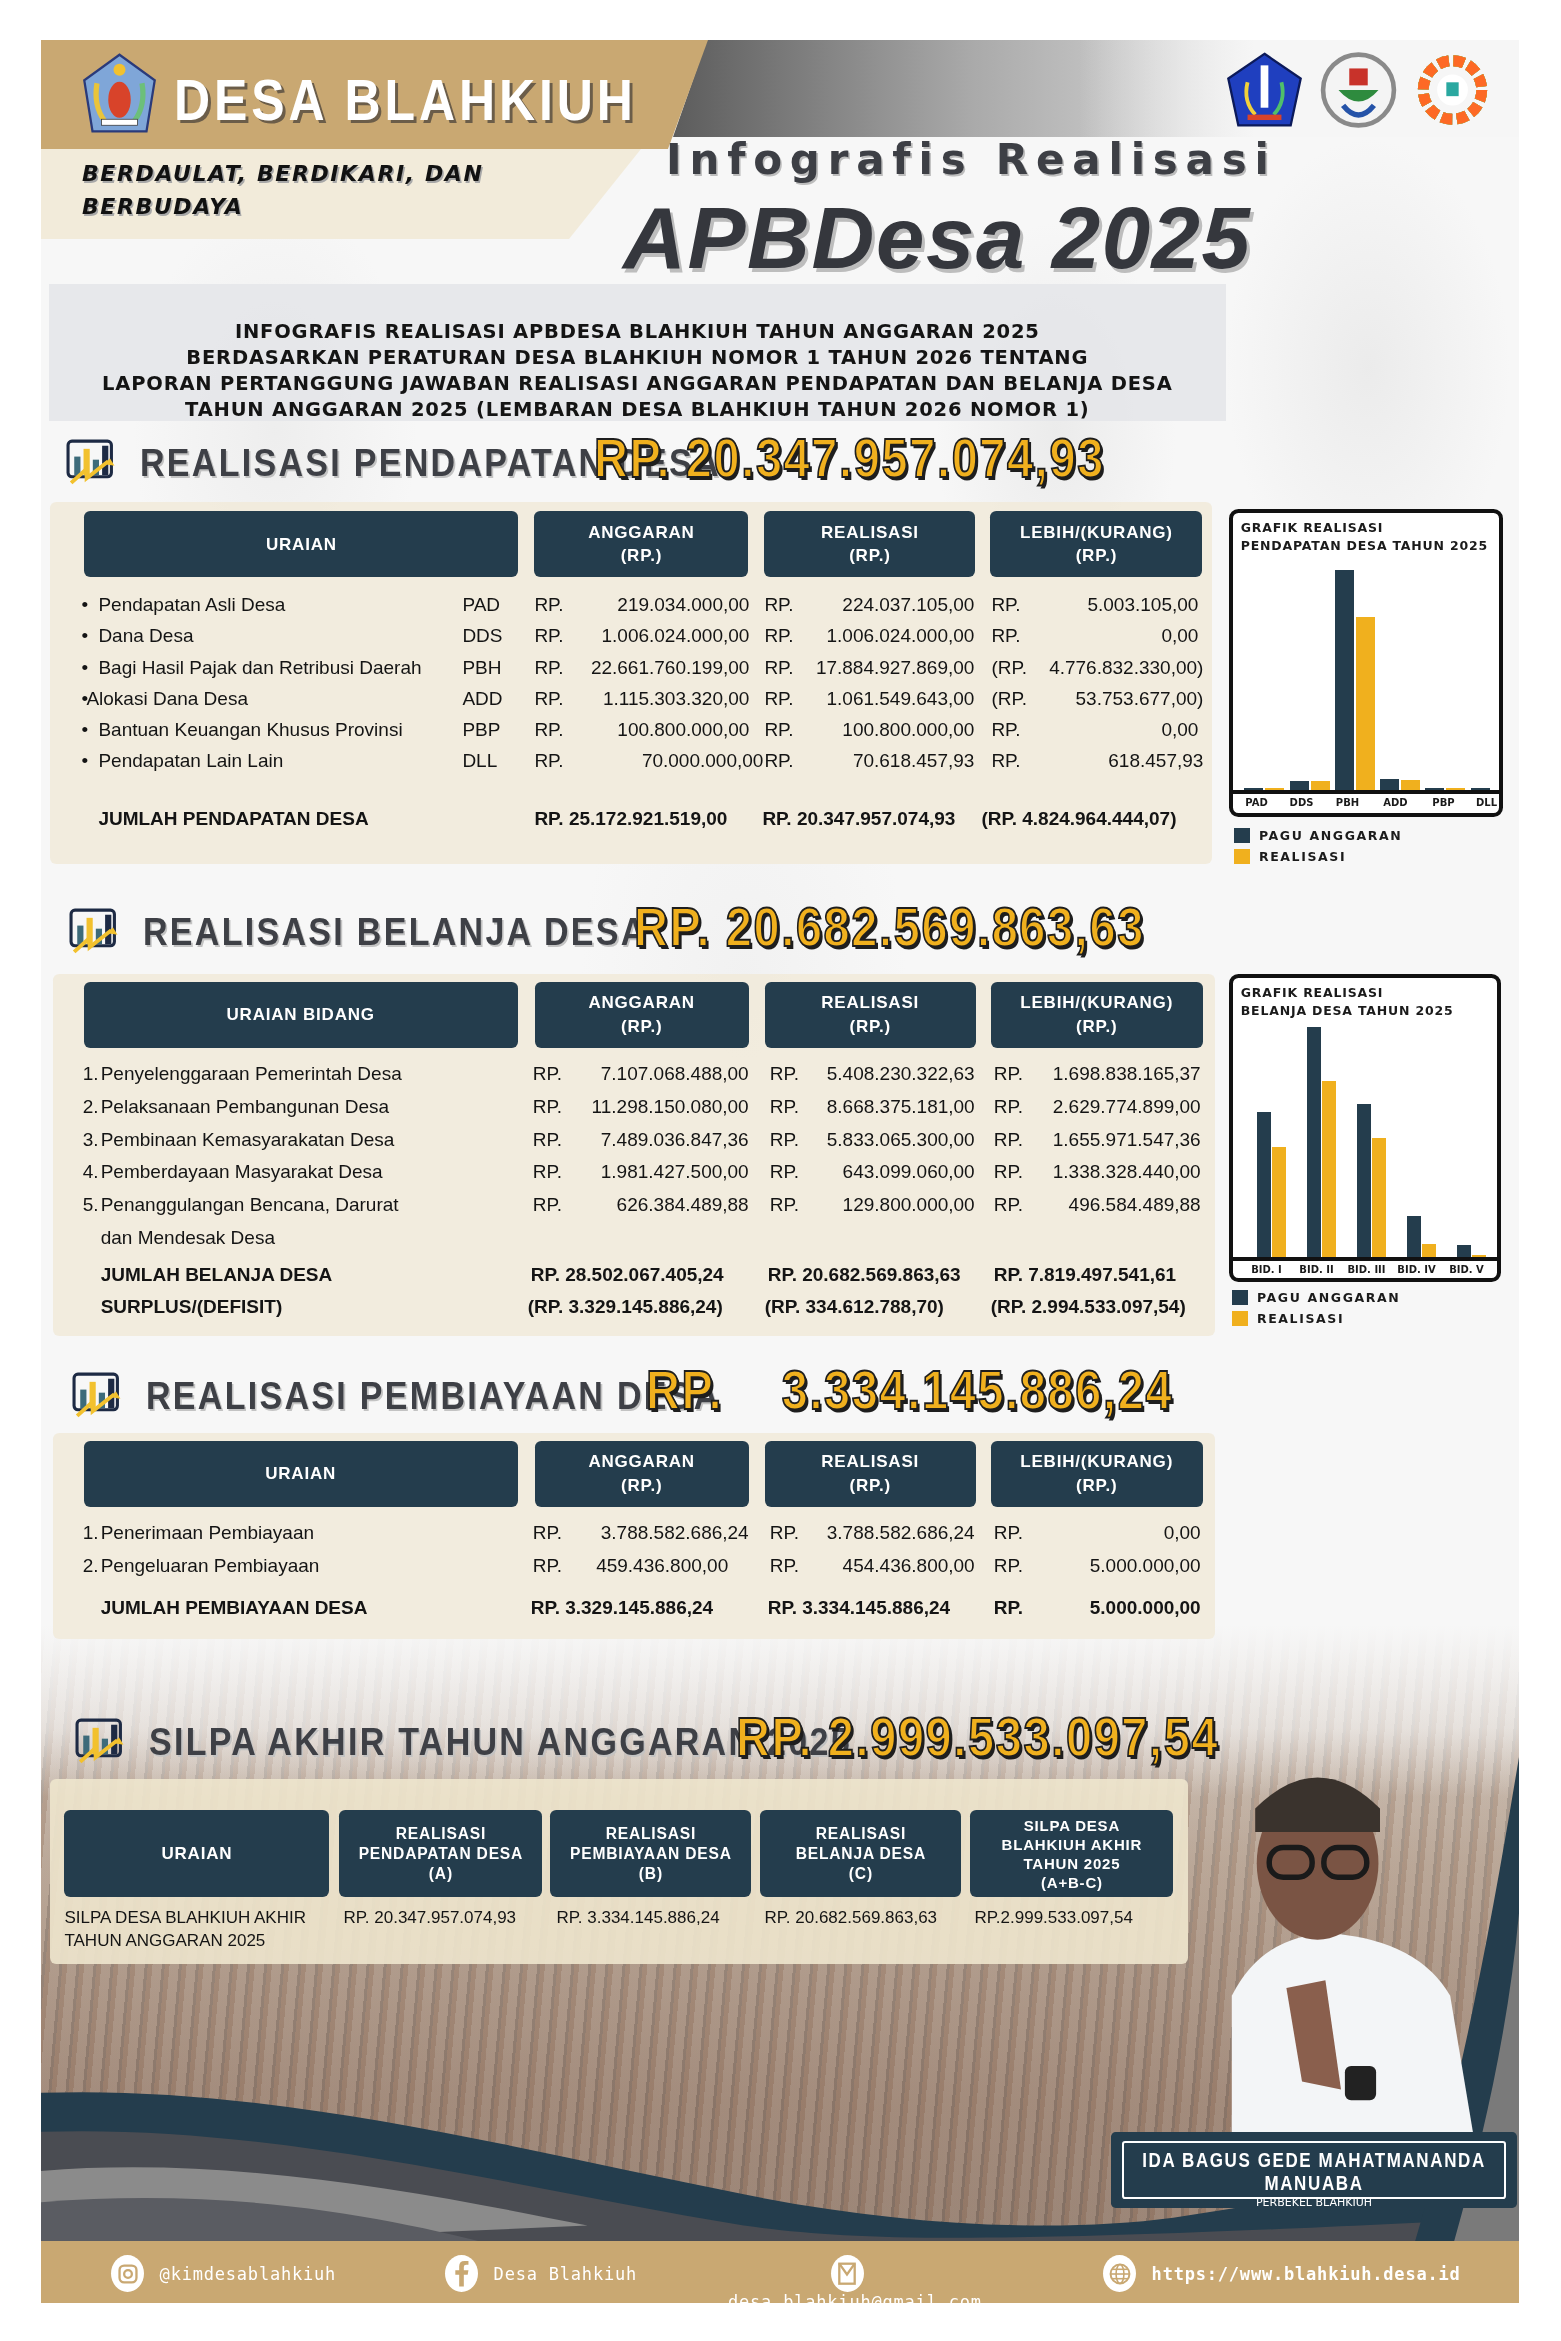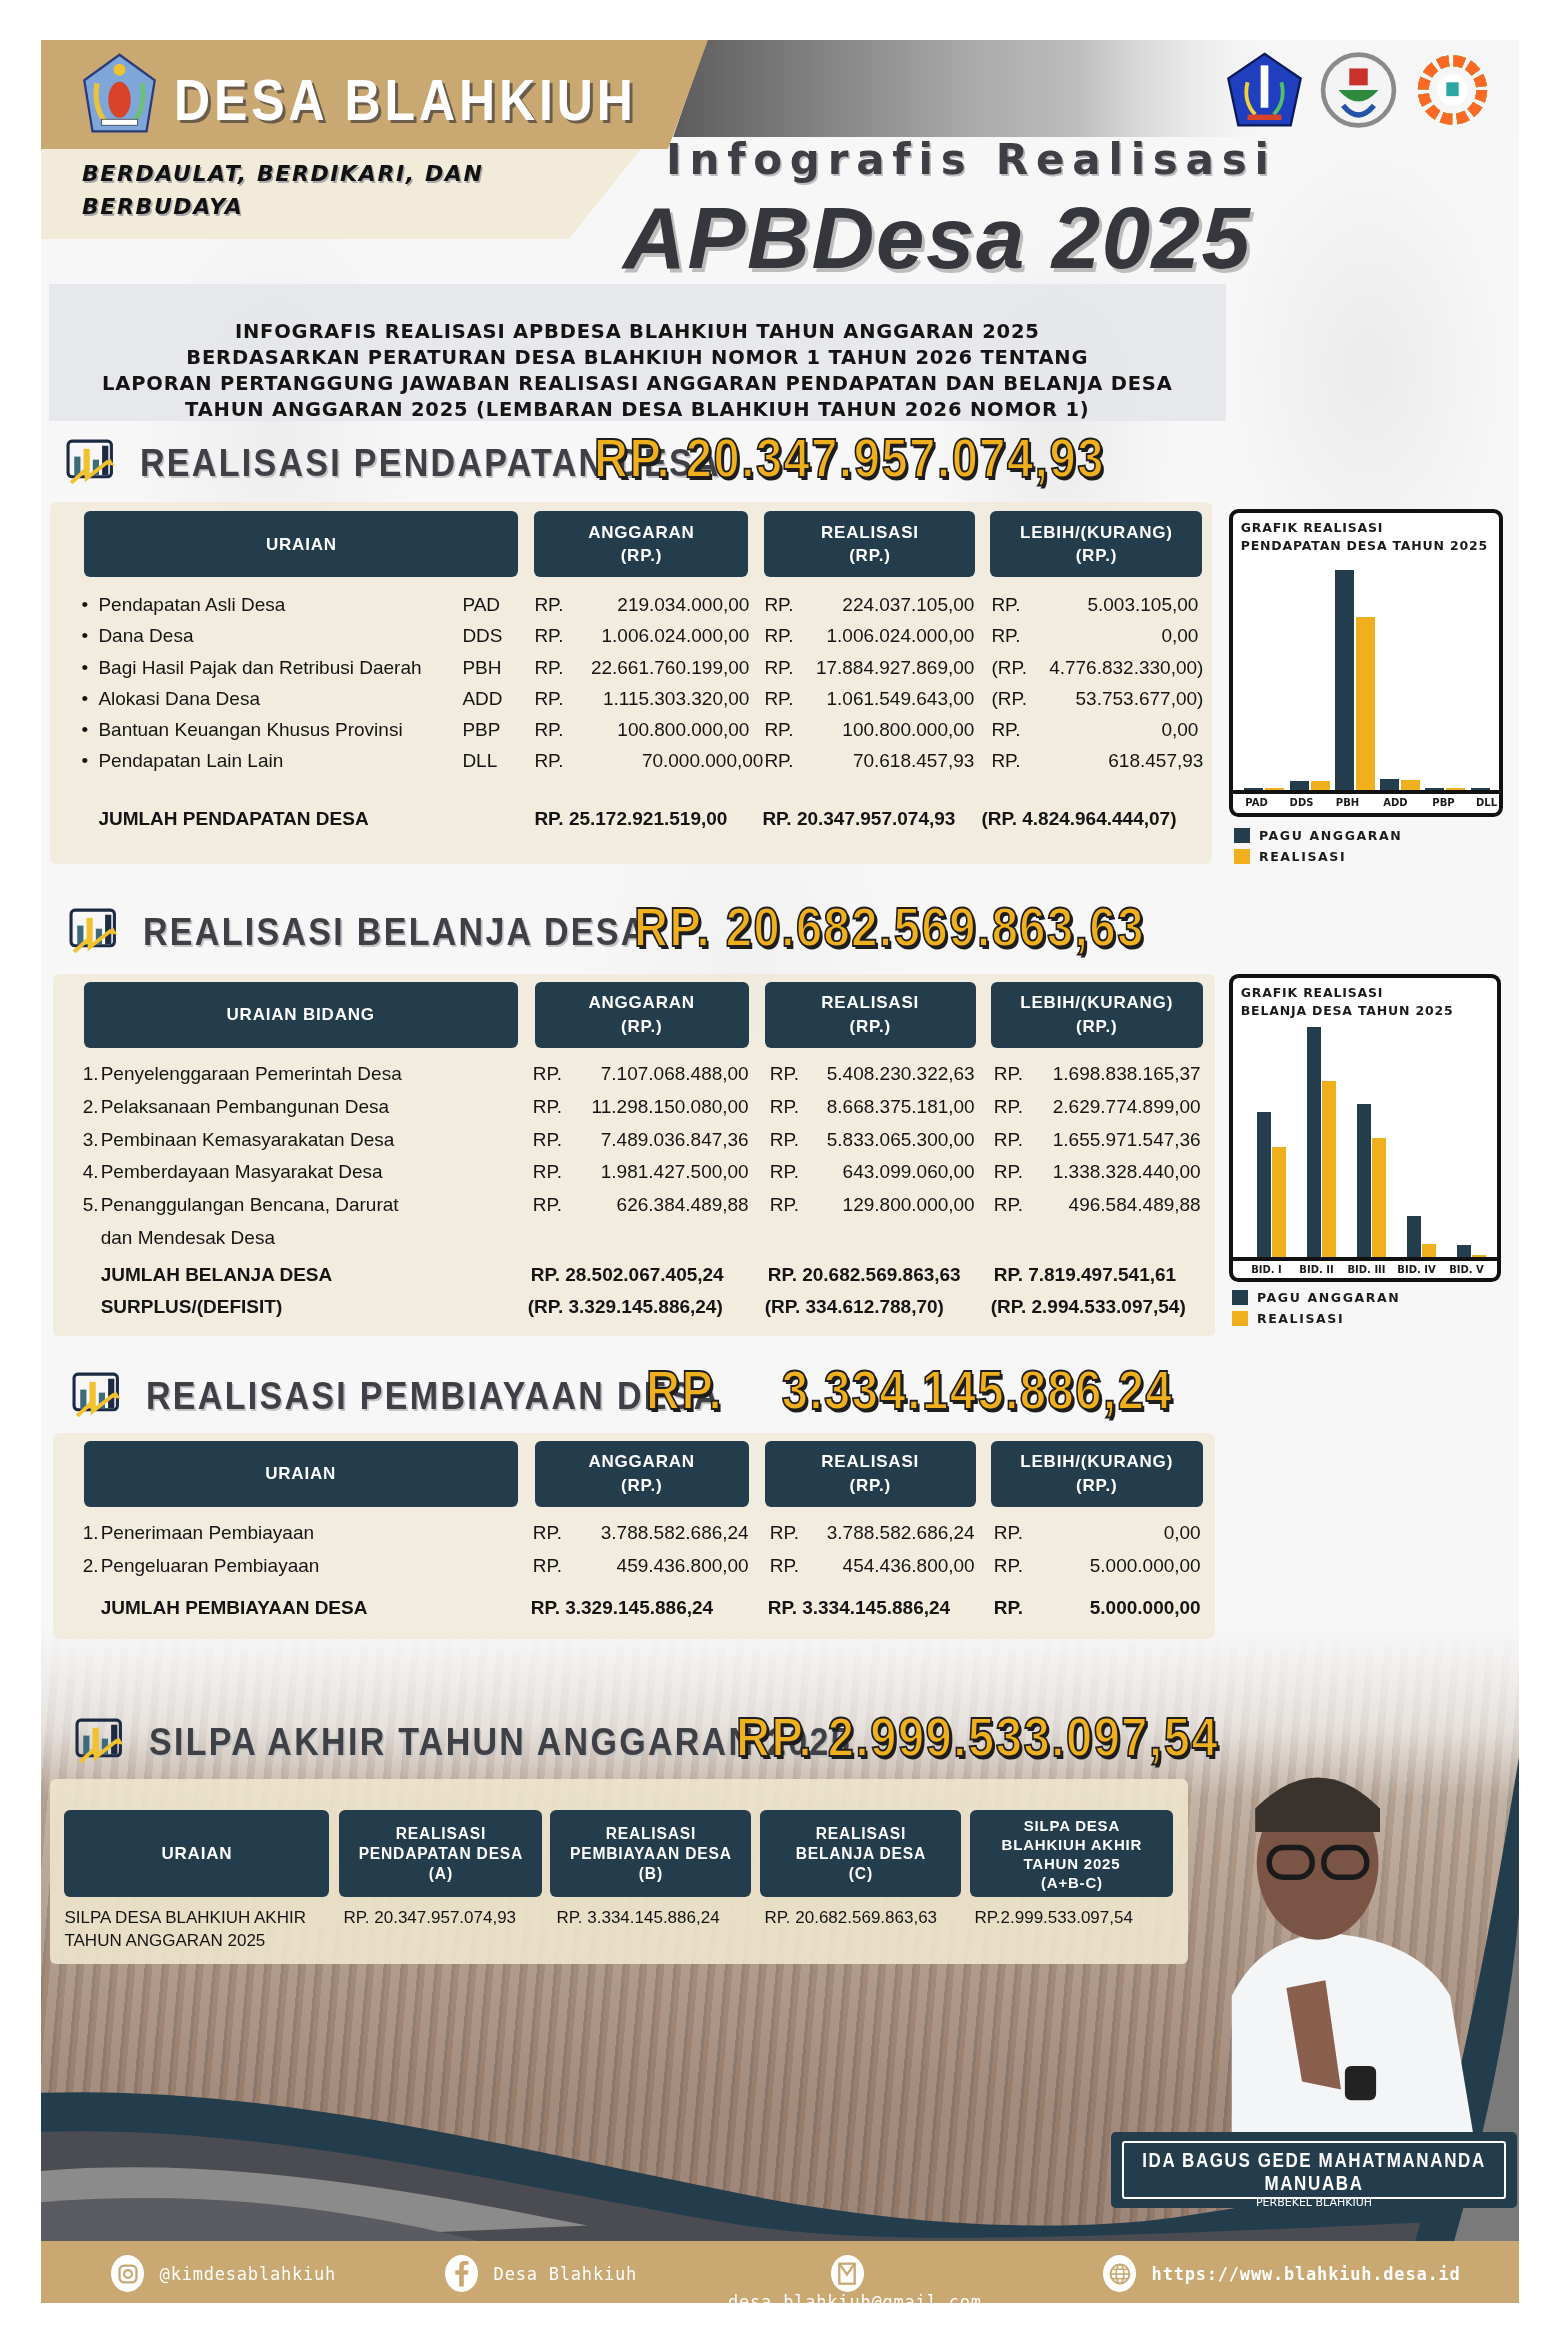--- a/index.html
+++ b/index.html
@@ -227,21 +227,21 @@
       <span style="left:412px;">PBH</span>
       <span style="left:484px;">RP.</span>
       <span class="num" style="left:531px; width:168px;">22.661.760.199,00</span>
       <span style="left:714px;">RP.</span>
       <span class="num" style="left:757px; width:167px;">17.884.927.869,00</span>
       <span style="left:941px;">(RP.</span>
       <span class="num" style="left:984px; width:169px;">4.776.832.330,00)</span>
     </div>
     <div class="row" style="top:186px;">
       <span style="left:31px;">•</span>
-      <span class="lbl" style="left:48px;">Alokasi Dana Desa</span>
+      <span class="lbl" style="left:36px;">Alokasi Dana Desa</span>
       <span style="left:412px;">ADD</span>
       <span style="left:484px;">RP.</span>
       <span class="num" style="left:531px; width:168px;">1.115.303.320,00</span>
       <span style="left:714px;">RP.</span>
       <span class="num" style="left:757px; width:167px;">1.061.549.643,00</span>
       <span style="left:941px;">(RP.</span>
       <span class="num" style="left:984px; width:169px;">53.753.677,00)</span>
     </div>
     <div class="row" style="top:217px;">
       <span style="left:31px;">•</span>
@@ -483,21 +483,21 @@
       <span class="num" style="left:523px; width:173px;">3.788.582.686,24</span>
       <span style="left:717px;">RP.</span>
       <span class="num" style="left:756px; width:166px;">3.788.582.686,24</span>
       <span style="left:941px;">RP.</span>
       <span class="num" style="left:982px; width:166px;">0,00</span>
     </div>
     <div class="row" style="top:122px;">
       <span style="left:30px;">2.</span>
       <span class="lbl" style="left:48px;">Pengeluaran Pembiayaan</span>
       <span style="left:480px;">RP.</span>
-      <span class="num" style="left:523px; width:173px;">459.436.800,00</span>
+      <span class="num" style="left:523px; width:173px;text-align:center;">459.436.800,00</span>
       <span style="left:717px;">RP.</span>
       <span class="num" style="left:756px; width:166px;">454.436.800,00</span>
       <span style="left:941px;">RP.</span>
       <span class="num" style="left:982px; width:166px;">5.000.000,00</span>
     </div>
     <div class="row total" style="top:164px;">
       <span style="left:48px;">JUMLAH PEMBIAYAAN DESA</span>
       <span style="left:478px;">RP. 3.329.145.886,24</span>
       <span style="left:715px;">RP. 3.334.145.886,24</span>
       <span style="left:941px;">RP.</span>

